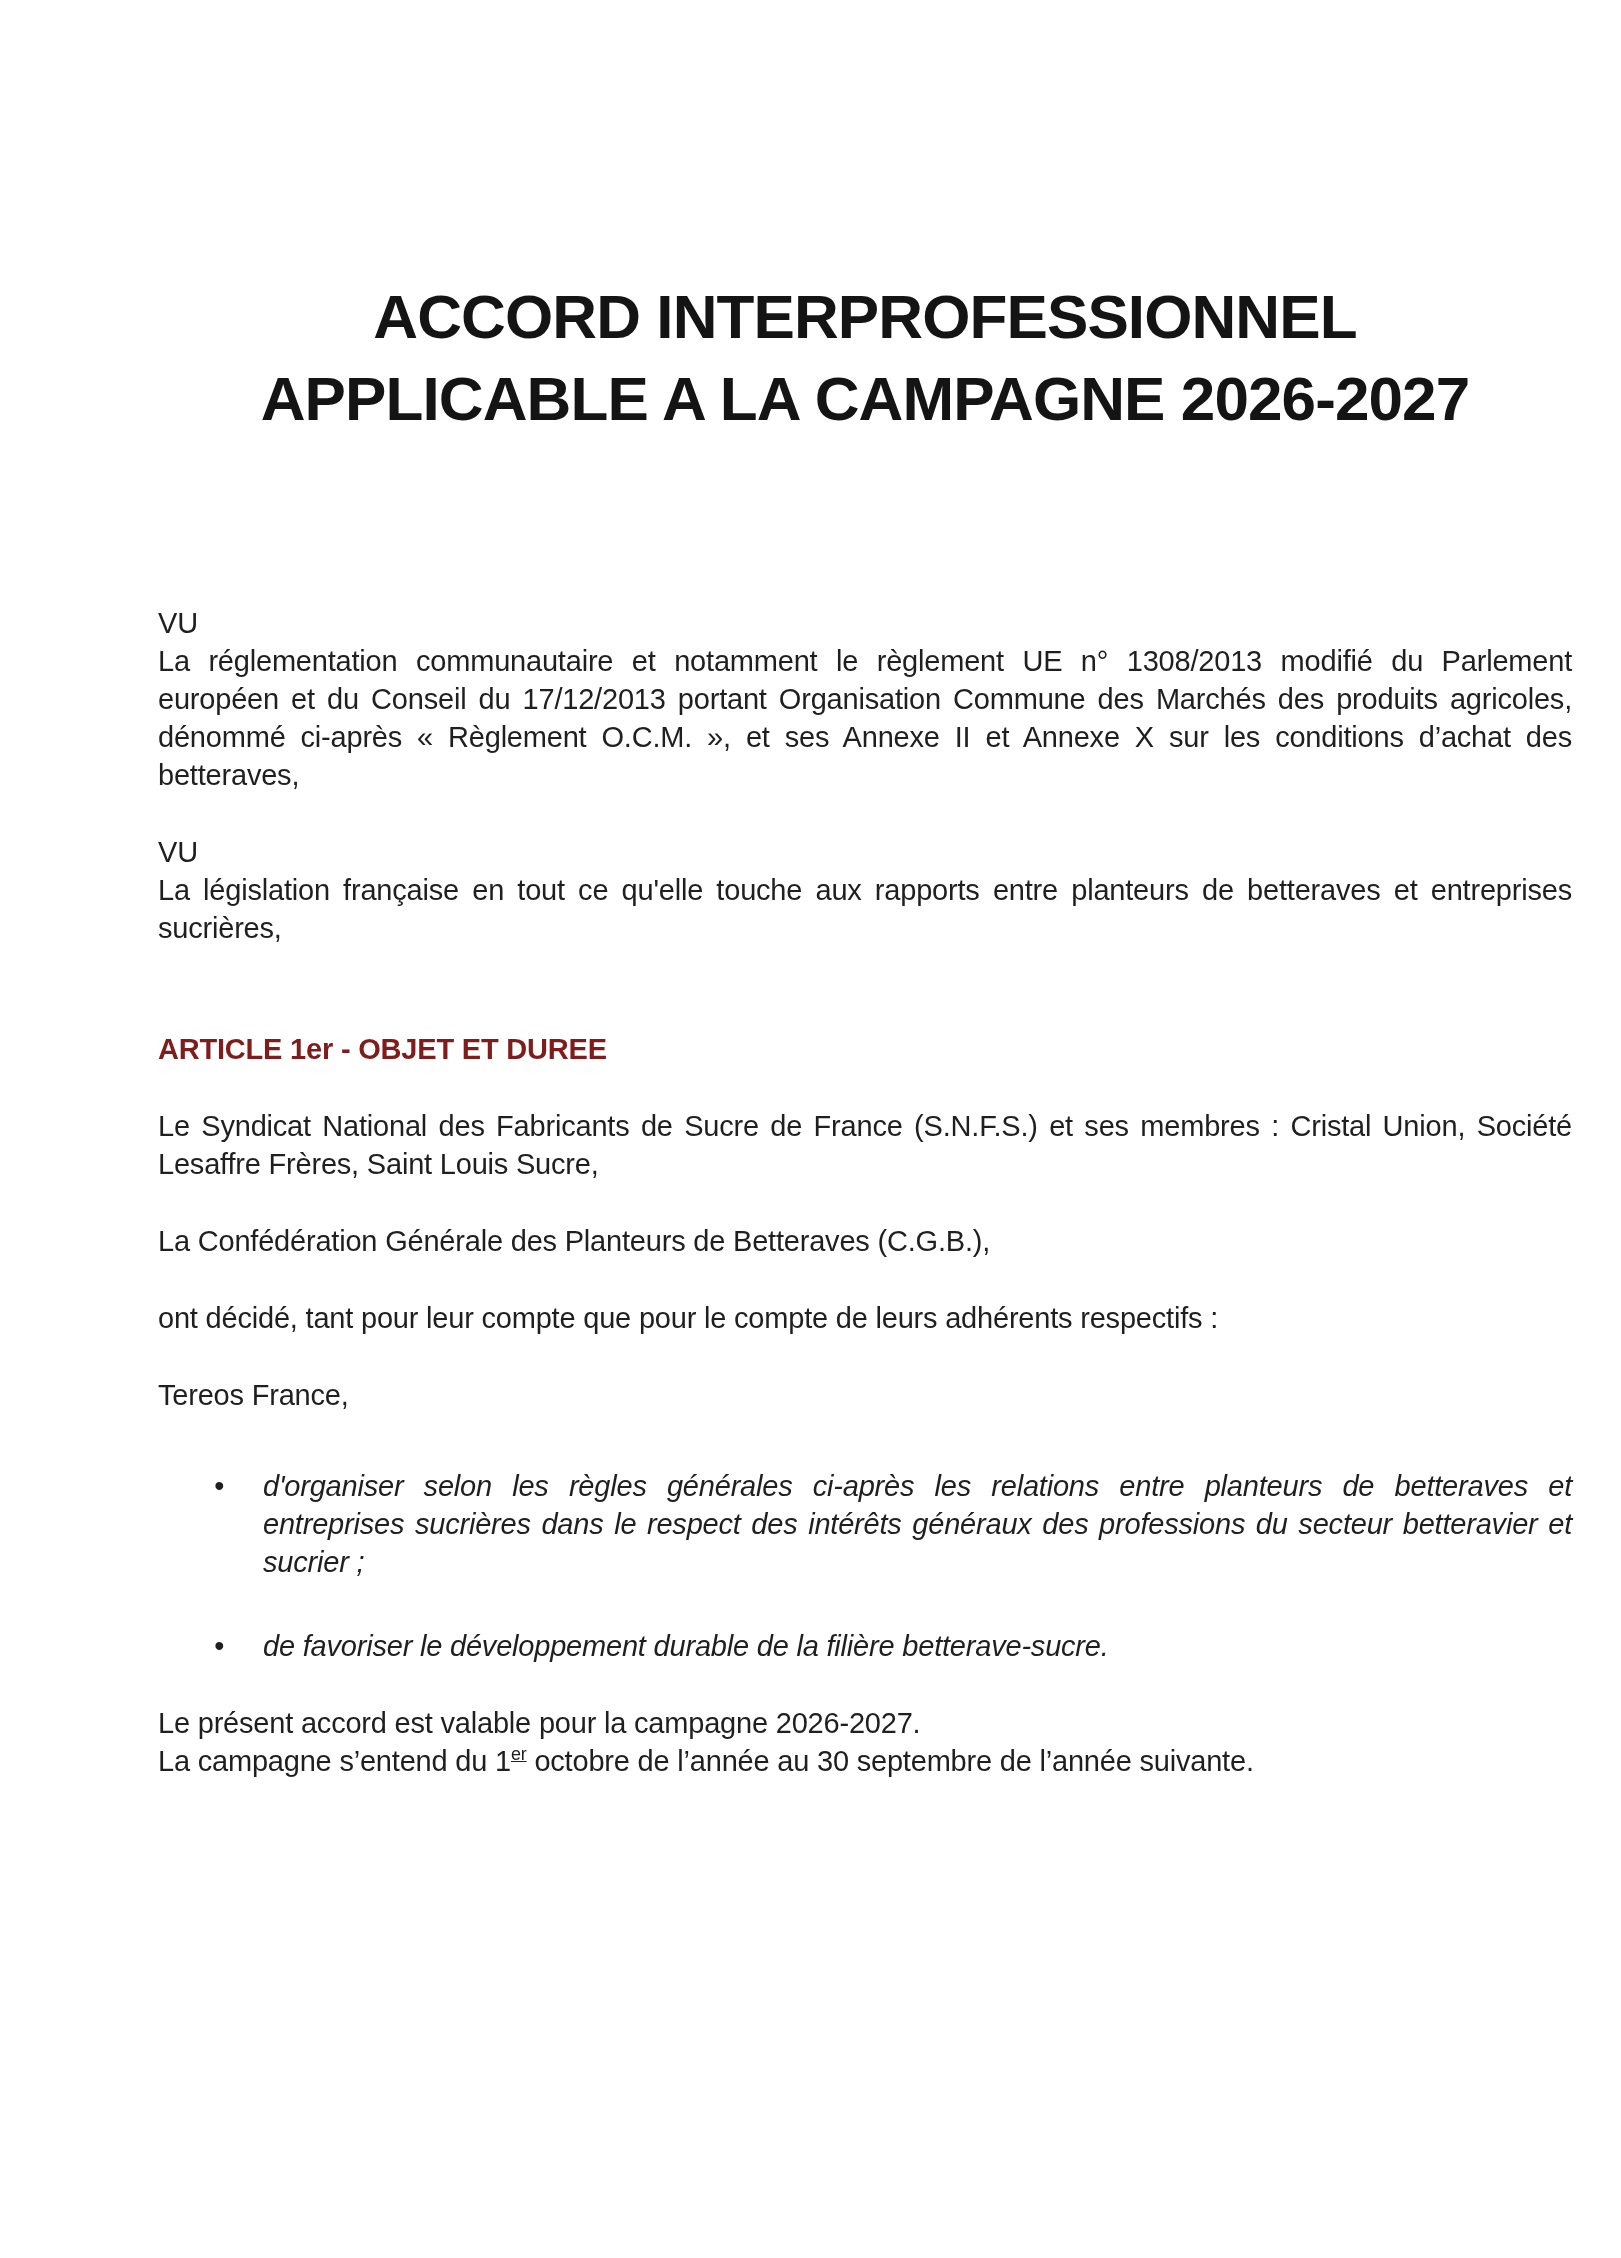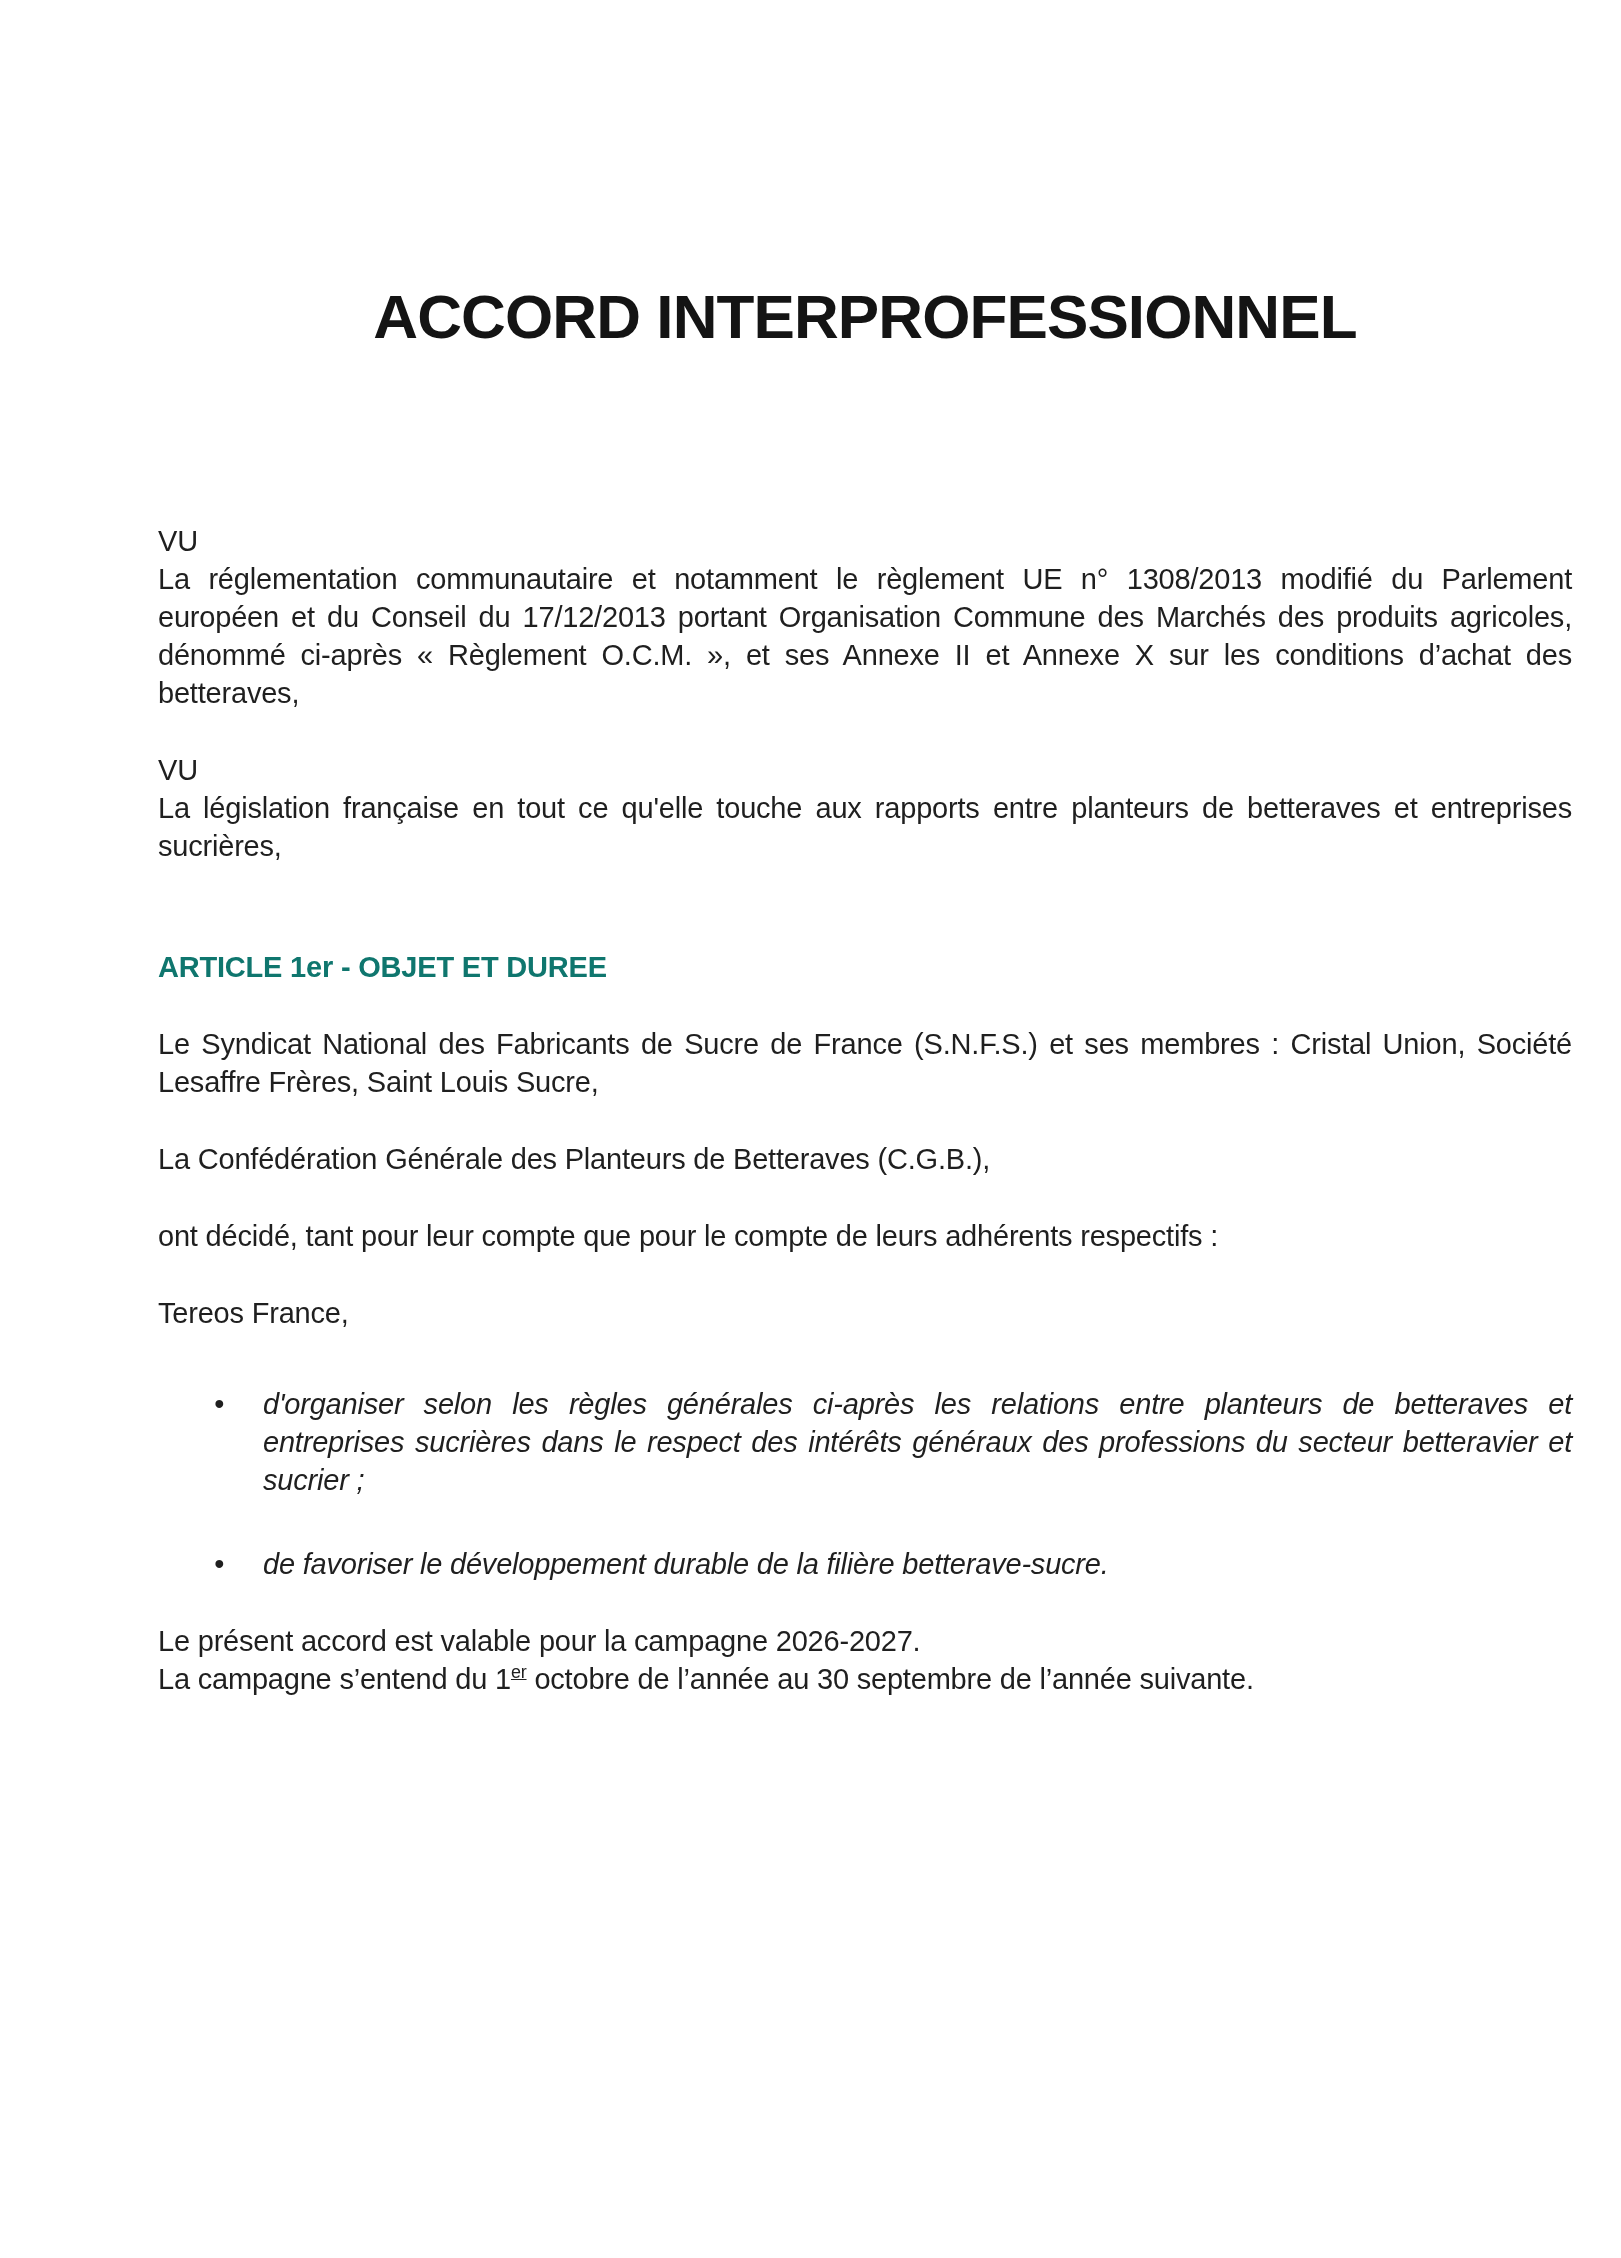--- a/index.html
+++ b/index.html
@@ -33,21 +33,21 @@
     font-size: 29px;
     line-height: 38px;
     text-align: justify;
     margin: 0 0 39px 0;
     letter-spacing: -0.2px;
   }
   .article-heading {
     font-size: 29px;
     line-height: 38px;
     font-weight: bold;
-    color: #0f766e;
+    color: #7f1d1d;
     text-align: left;
     margin: 44px 0 39px 0;
     letter-spacing: -0.2px;
   }
   ul.bullet-list {
     list-style: none;
     margin: 14px 0 39px 0;
     padding: 0 0 0 105px;
     font-style: italic;
   }
@@ -78,20 +78,21 @@
     text-decoration: underline;
   }
 </style>
 </head>
 <body>
 
 <div class="page">
 
   <h1 class="doc-title">
     <span>ACCORD INTERPROFESSIONNEL</span><br>
+    <span>APPLICABLE A LA CAMPAGNE 2026-2027</span>
   </h1>
 
   <p class="para">
     <span>VU</span><br>
     <span>La réglementation communautaire et notamment le règlement UE n° 1308/2013 modifié du Parlement européen et du Conseil du 17/12/2013 portant Organisation Commune des Marchés des produits agricoles, dénommé ci-après « Règlement O.C.M. », et ses Annexe II et Annexe X sur les conditions d’achat des betteraves,</span>
   </p>
 
   <p class="para">
     <span>VU</span><br>
     <span>La législation française en tout ce qu'elle touche aux rapports entre planteurs de betteraves et entreprises sucrières,</span>

